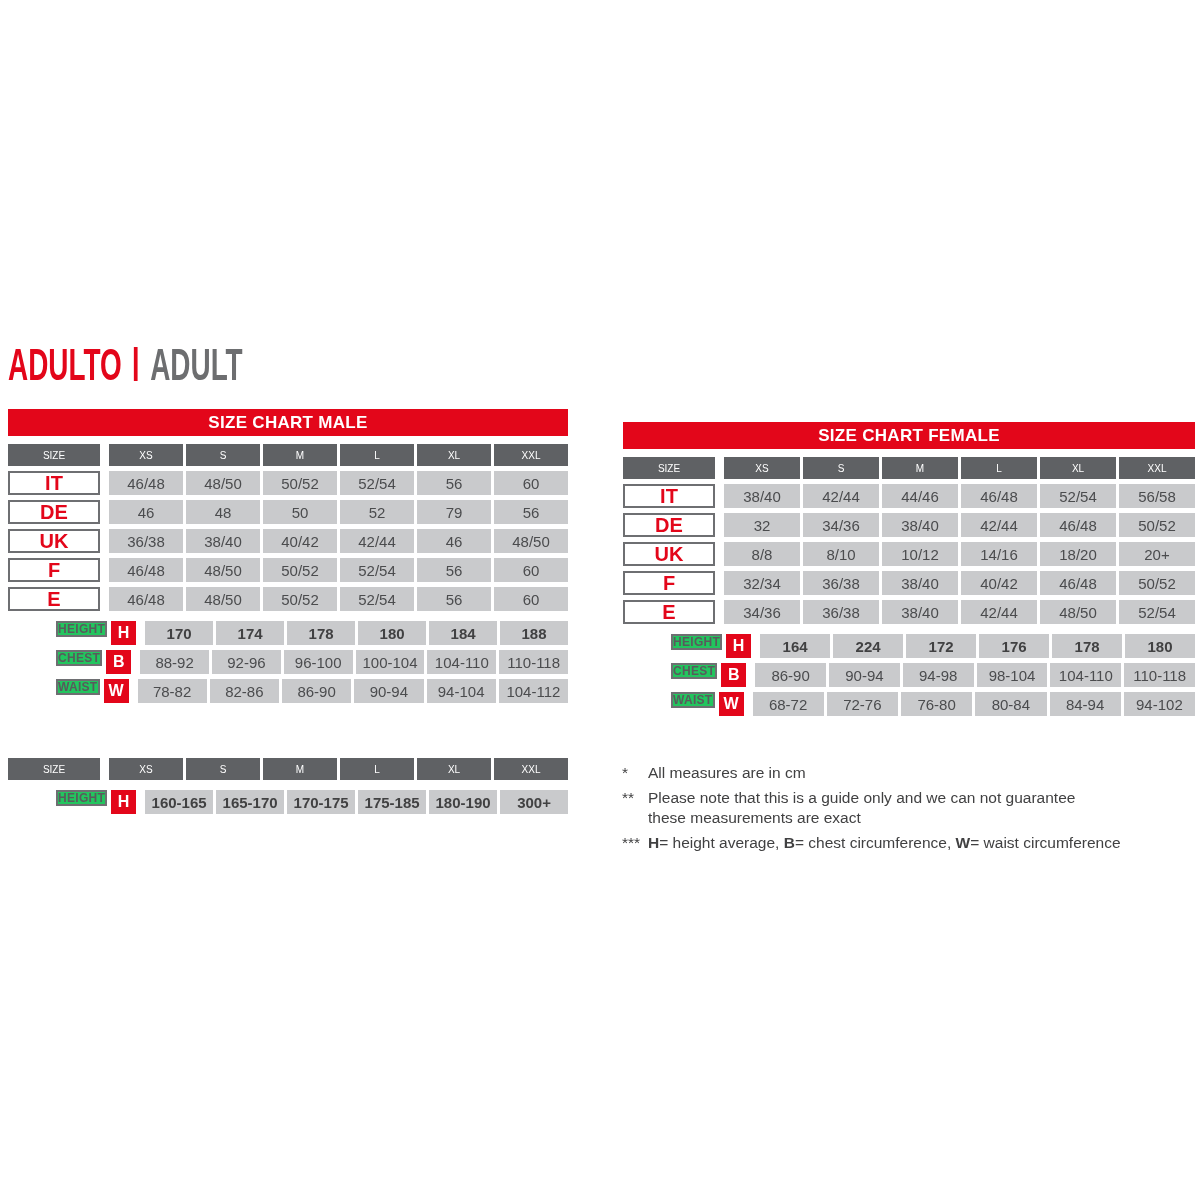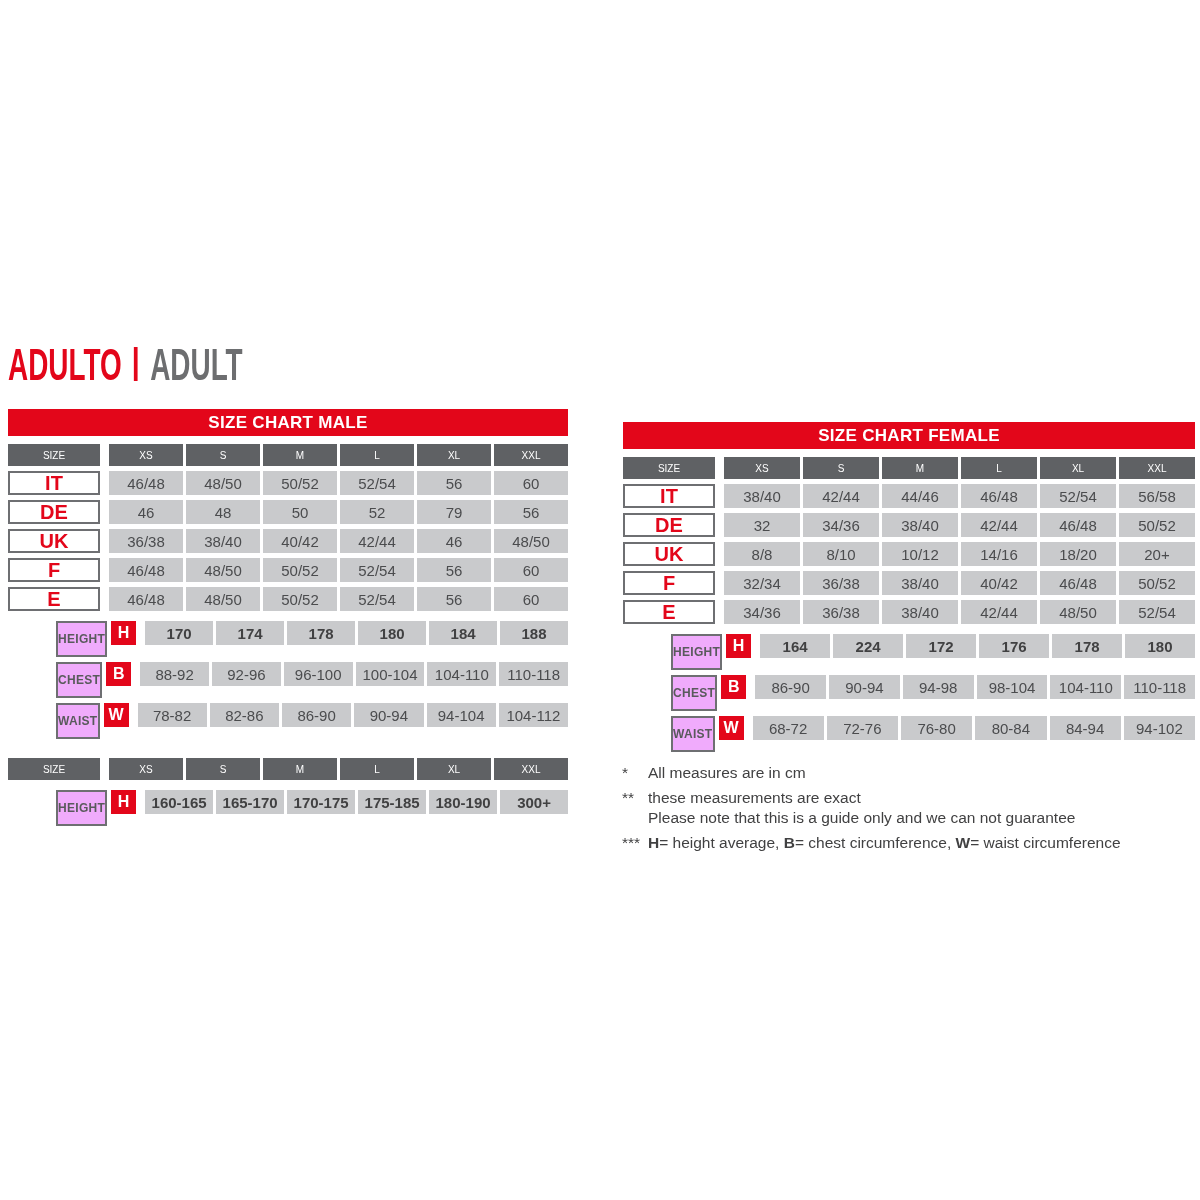--- a/index.html
+++ b/index.html
@@ -35,22 +35,22 @@
   .t-row > :first-child{margin-right:6px;}
   .t-row.m-first{margin-top:10px;}
   .t-label{flex:0 0 92px;display:flex;align-items:center;justify-content:center;}
   .t-cell{flex:1 1 0;display:flex;align-items:center;justify-content:center;}
   .t-head{background:var(--hdr-gray);color:#fff;font-size:10px;height:22px;}
   .t-country{background:#fff;border:2px solid var(--border-gray);color:var(--red);
     font-weight:bold;font-size:20px;height:24px;}
   .t-val{background:var(--cell-gray);color:var(--cell-text);font-size:15px;height:24px;}
   .t-val.t-bold{font-weight:bold;color:var(--bold-text);}
   .measure-group{flex:0 0 92px;display:flex;gap:4px;}
-  .t-mlabel{flex:1 1 auto;background:#f0abfc;border:2px solid var(--border-gray);color:var(--mlabel-text);
-    font-weight:bold;font-size:12px;height:36px;display:flex;align-items:center;justify-content:center;
+  .t-mlabel{flex:1 1 auto;background:#22c55e;border:2px solid var(--border-gray);color:var(--mlabel-text);
+    font-weight:bold;font-size:12px;height:16px;display:flex;align-items:center;justify-content:center;
     letter-spacing:0.3px;margin-left:48px;}
   .t-badge{flex:0 0 25px;background:var(--red);color:#fff;font-weight:bold;font-size:16px;height:24px;
     display:flex;align-items:center;justify-content:center;}
 
   
   .footnotes{position:absolute;left:622px;top:763px;width:578px;color:var(--bold-text);
     font-size:15.5px;line-height:20px;}
   .fn-item{display:flex;margin-bottom:5px;}
   .fn-marker{flex:0 0 26px;}
   .fn-body{flex:1 1 auto;}
@@ -288,22 +288,22 @@
   <div class="footnotes">
       <div class="fn-item">
         <div class="fn-marker">*</div>
         <div class="fn-body">
           <div class="fn-line"><span class="">All measures are in cm</span></div>
         </div>
       </div>
       <div class="fn-item">
         <div class="fn-marker">**</div>
         <div class="fn-body">
+          <div class="fn-line"><span class="">Please note that this is a guide only and we can not guarantee</span></div>
           <div class="fn-line"><span class="">these measurements are exact</span></div>
-          <div class="fn-line"><span class="">Please note that this is a guide only and we can not guarantee</span></div>
         </div>
       </div>
       <div class="fn-item">
         <div class="fn-marker">***</div>
         <div class="fn-body">
           <div class="fn-line"><span class="fn-bold">H</span><span class="">= height average, </span><span class="fn-bold">B</span><span class="">= chest circumference, </span><span class="fn-bold">W</span><span class="">= waist circumference</span></div>
         </div>
       </div>
     </div>
 

